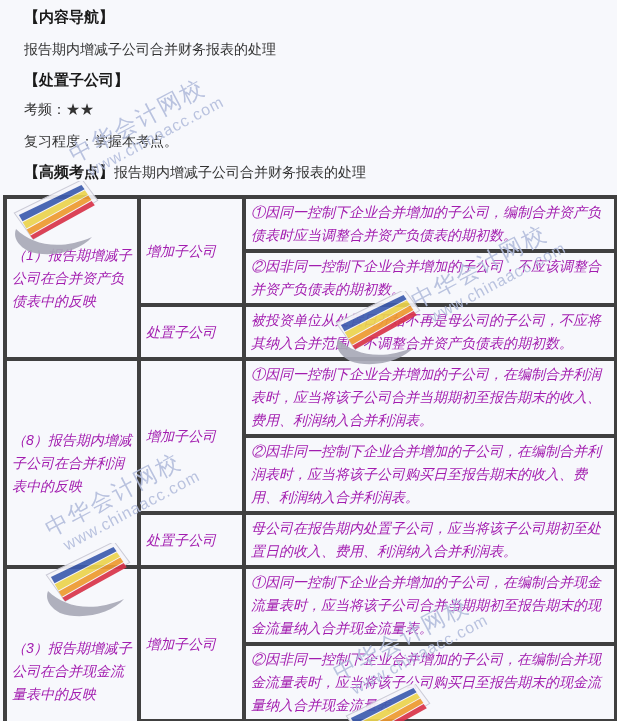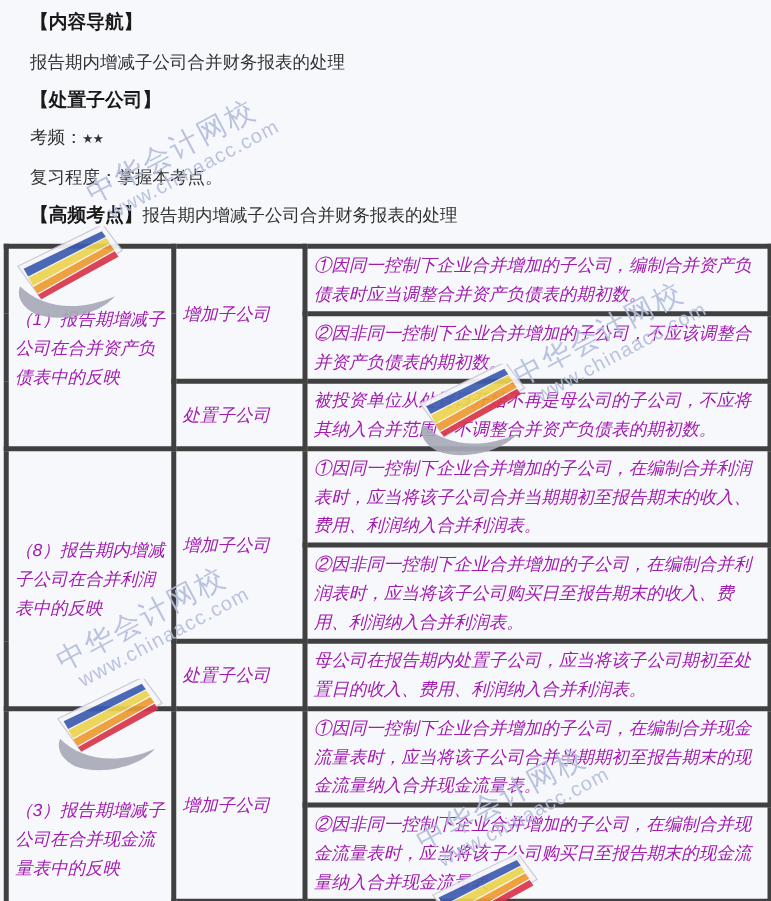--- a/index.html
+++ b/index.html
@@ -5,21 +5,21 @@
   html,body{margin:0;padding:0;}
   body{
     width:617px;height:721px;
     background:#f7f8fc;
     font-family:"Liberation Sans", sans-serif;
     color:#333333;
   }
   .page{position:relative;width:617px;height:721px;overflow:hidden;background:#f7f8fc;}
 
   
-  .hline{position:absolute;left:24px;white-space:nowrap;font-size:14px;color:#333;font-family:Liberation Mono, monospace;}
+  .hline{position:absolute;left:24px;white-space:nowrap;font-size:14px;color:#333;}
   .hline.bold{font-weight:bold;font-size:15px;color:#1a1a1a;}
   .h-nav{top:8px;}
   .h-nav-item{top:41px;}
   .h-freq{top:71px;}
   .h-freq-val{top:101px;}
   .h-review{top:133px;}
   .h-hot{top:163px;}
   .h-hot .lead{font-weight:bold;font-size:15px;color:#1a1a1a;}
   .h-hot .rest{font-size:14px;color:#333;}
 

